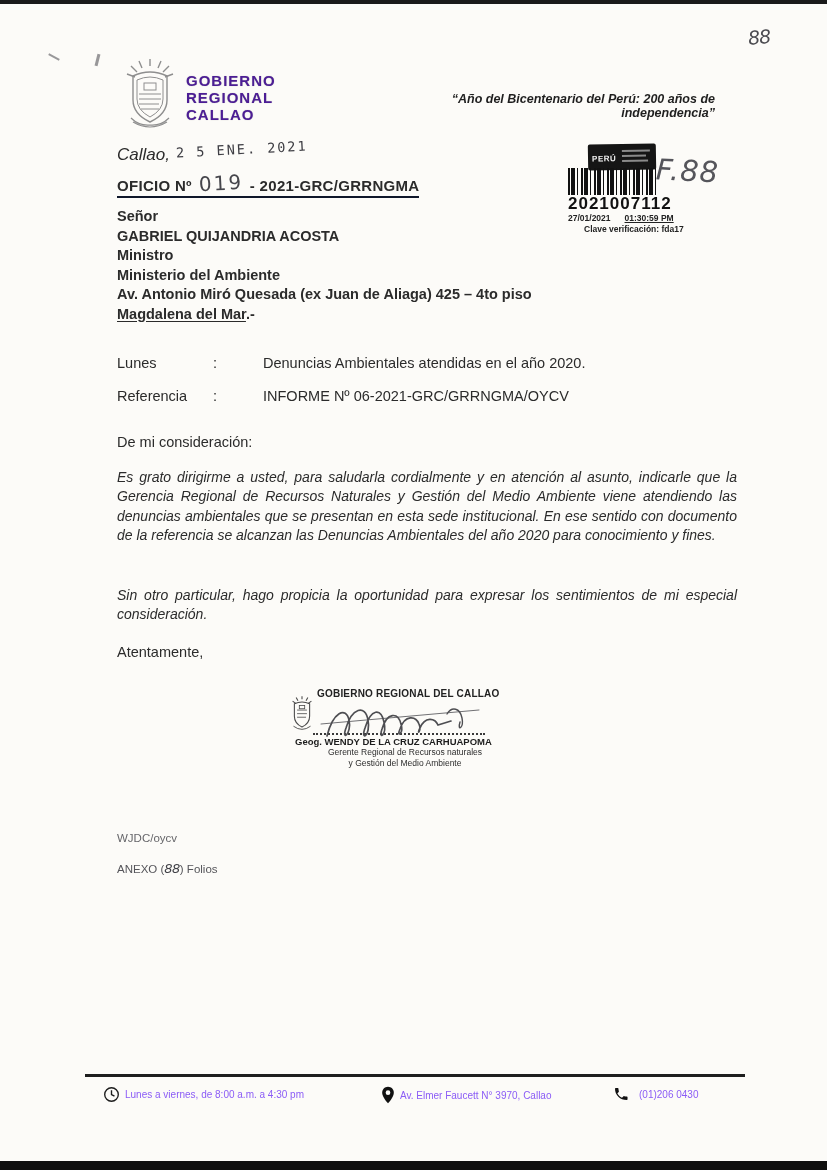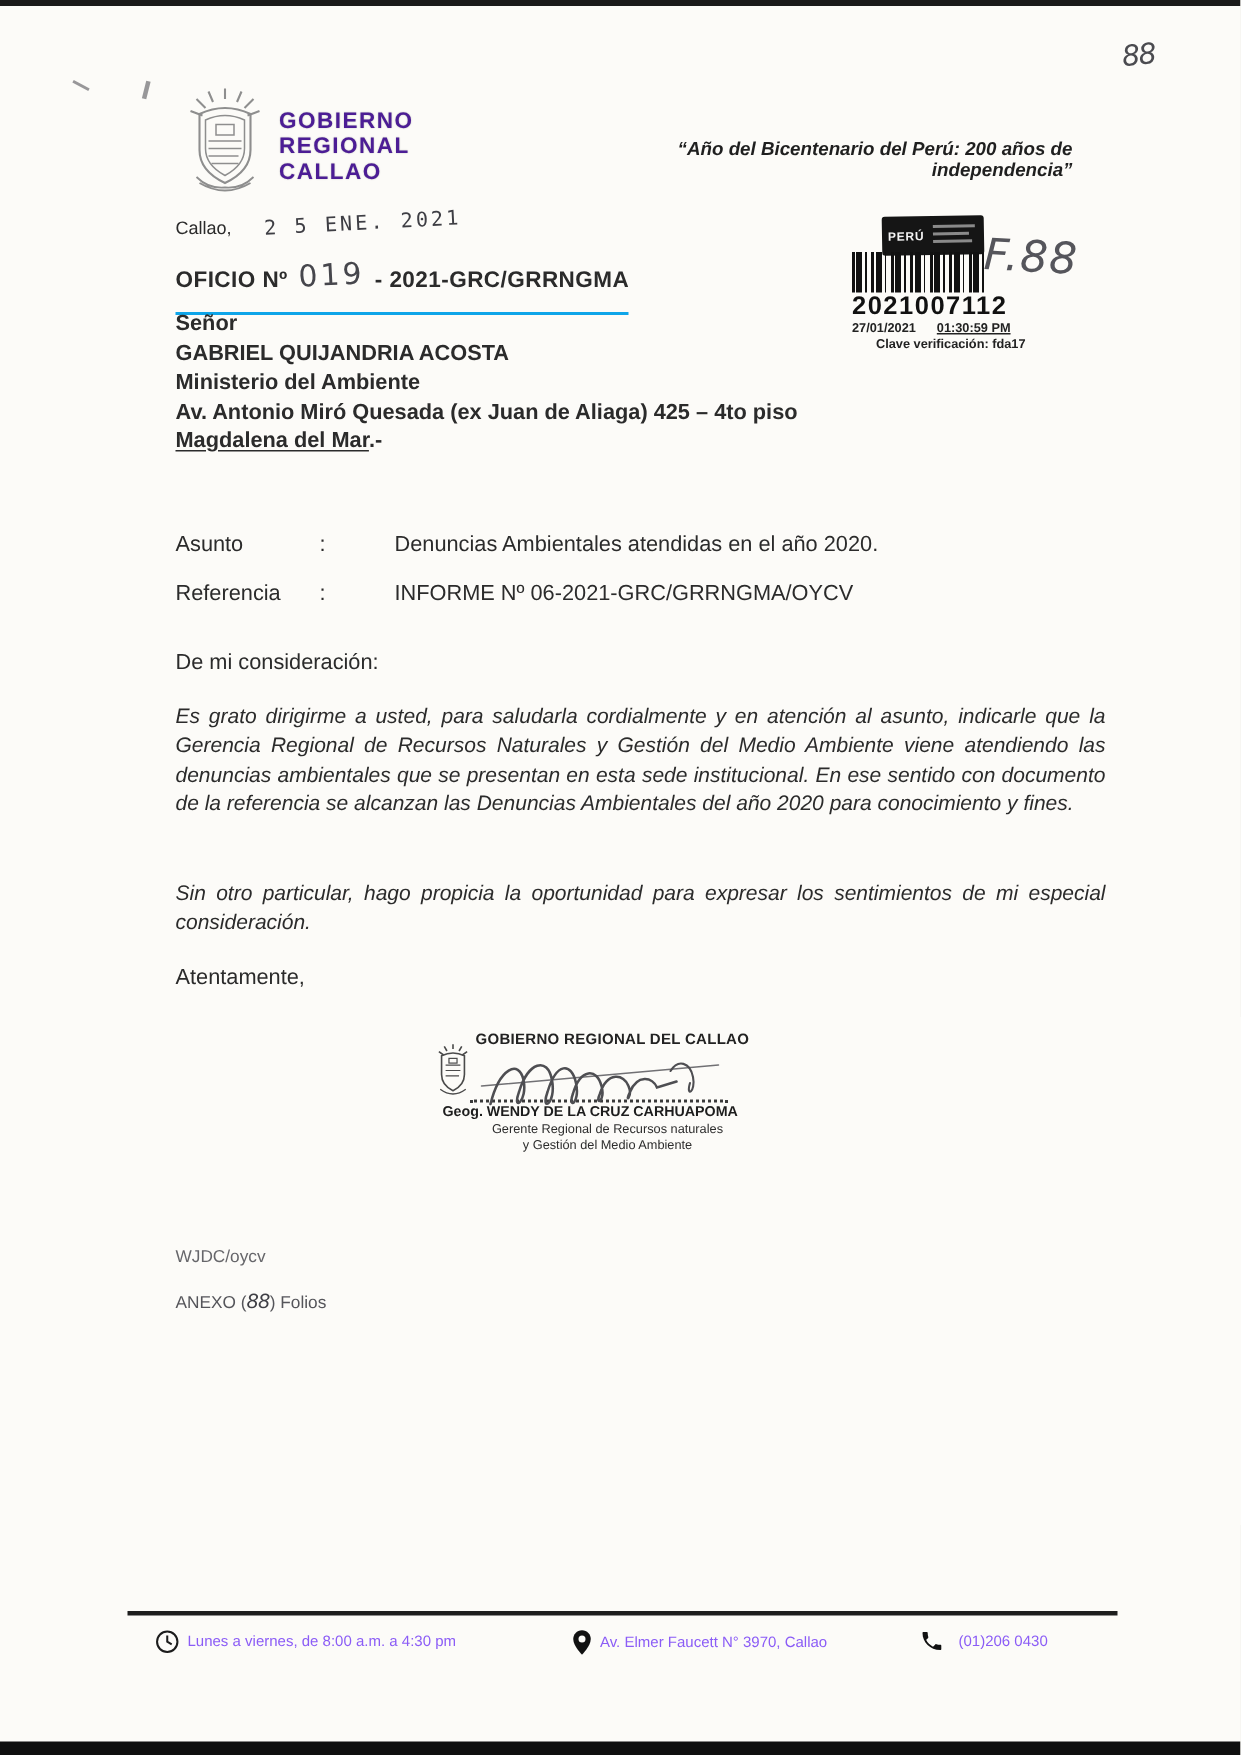--- a/index.html
+++ b/index.html
@@ -16,25 +16,25 @@
   .corner-num { position:absolute; left:748px; top:26px; font-size:19px; transform:rotate(-6deg); font-style:italic; letter-spacing:-1px; }
 
   
   .crest { position:absolute; left:121px; top:56px; }
   .org-lines { position:absolute; left:186px; top:72px; font-weight:bold; font-size:15px; line-height:17px;
     color:#4c1d95; letter-spacing:1px; text-shadow:0 0 1px #b5b5b5; }
   .motto { position:absolute; left:405px; top:92px; width:310px; text-align:right;
     font-size:12.5px; font-weight:bold; font-style:italic; color:#1f1f1f; }
 
   
-  .city-line { position:absolute; left:117px; top:145px; font-size:12px; }
+  .city-line { position:absolute; left:117px; top:145px; font-size:17px;font-style:italic; }
   .date-stamp { position:absolute; left:176px; top:141px; font-family:"DejaVu Sans Mono", monospace;
     font-size:13.5px; letter-spacing:2px; color:#3e3e44; transform:rotate(-3deg); white-space:nowrap; }
   .oficio-row { position:absolute; left:117px; top:172px; display:flex; align-items:baseline;
-    border-bottom:2px solid #0ea5e9; padding-bottom:12px; font-weight:bold; font-size:15px; letter-spacing:.3px; }
+    border-bottom:2px solid #0f172a; padding-bottom:0; font-weight:bold; font-size:15px; letter-spacing:.3px; }
   .oficio-num-hand { display:inline-block; width:58px; text-align:center; font-size:20px; font-weight:normal;
     color:#46464c; transform:translateY(-1px) rotate(-3deg); letter-spacing:2px; }
 
   
   .stamp { position:absolute; left:568px; top:142px; width:160px; }
   .stamp-header { position:absolute; left:20px; top:2px; width:68px; height:26px; background:#151515;
     border-radius:2px; transform:rotate(-1deg); padding:3px 4px; }
   .stamp-country { color:#f3f3f3; font-size:8px; font-weight:bold; letter-spacing:.5px; }
   .fineprint { position:absolute; background:#8a8a8a; height:2px; }
   .barcode { position:absolute; left:0; top:26px; width:89px; height:27px;
@@ -132,27 +132,28 @@
     <div class="stamp-dateline">
       <span>27/01/2021</span><span class="stamp-time">01:30:59 PM</span>
     </div>
     <div class="stamp-clave">Clave verificación: fda17</div>
     <div class="hand stamp-folio">F.88</div>
   </div>
 
   <div class="recipient">
     <div class="salutation">Señor</div>
     <div>GABRIEL QUIJANDRIA ACOSTA</div>
+    <div>Ministro</div>
     <div>Ministerio del Ambiente</div>
     <div>Av. Antonio Miró Quesada (ex Juan de Aliaga) 425 – 4to piso</div>
     <div><span class="underlined">Magdalena del Mar</span><span>.-</span></div>
   </div>
 
   <div class="kv-row" style="top:355px;">
-    <span class="kv-label">Asunto</span>
+    <span class="kv-label">Lunes</span>
     <span class="kv-sep">:</span>
     <span>Denuncias Ambientales atendidas en el año 2020.</span>
   </div>
   <div class="kv-row" style="top:388px;">
     <span class="kv-label">Referencia</span>
     <span class="kv-sep">:</span>
     <span>INFORME Nº 06-2021-GRC/GRRNGMA/OYCV</span>
   </div>
 
   <div class="greeting">De mi consideración:</div>

